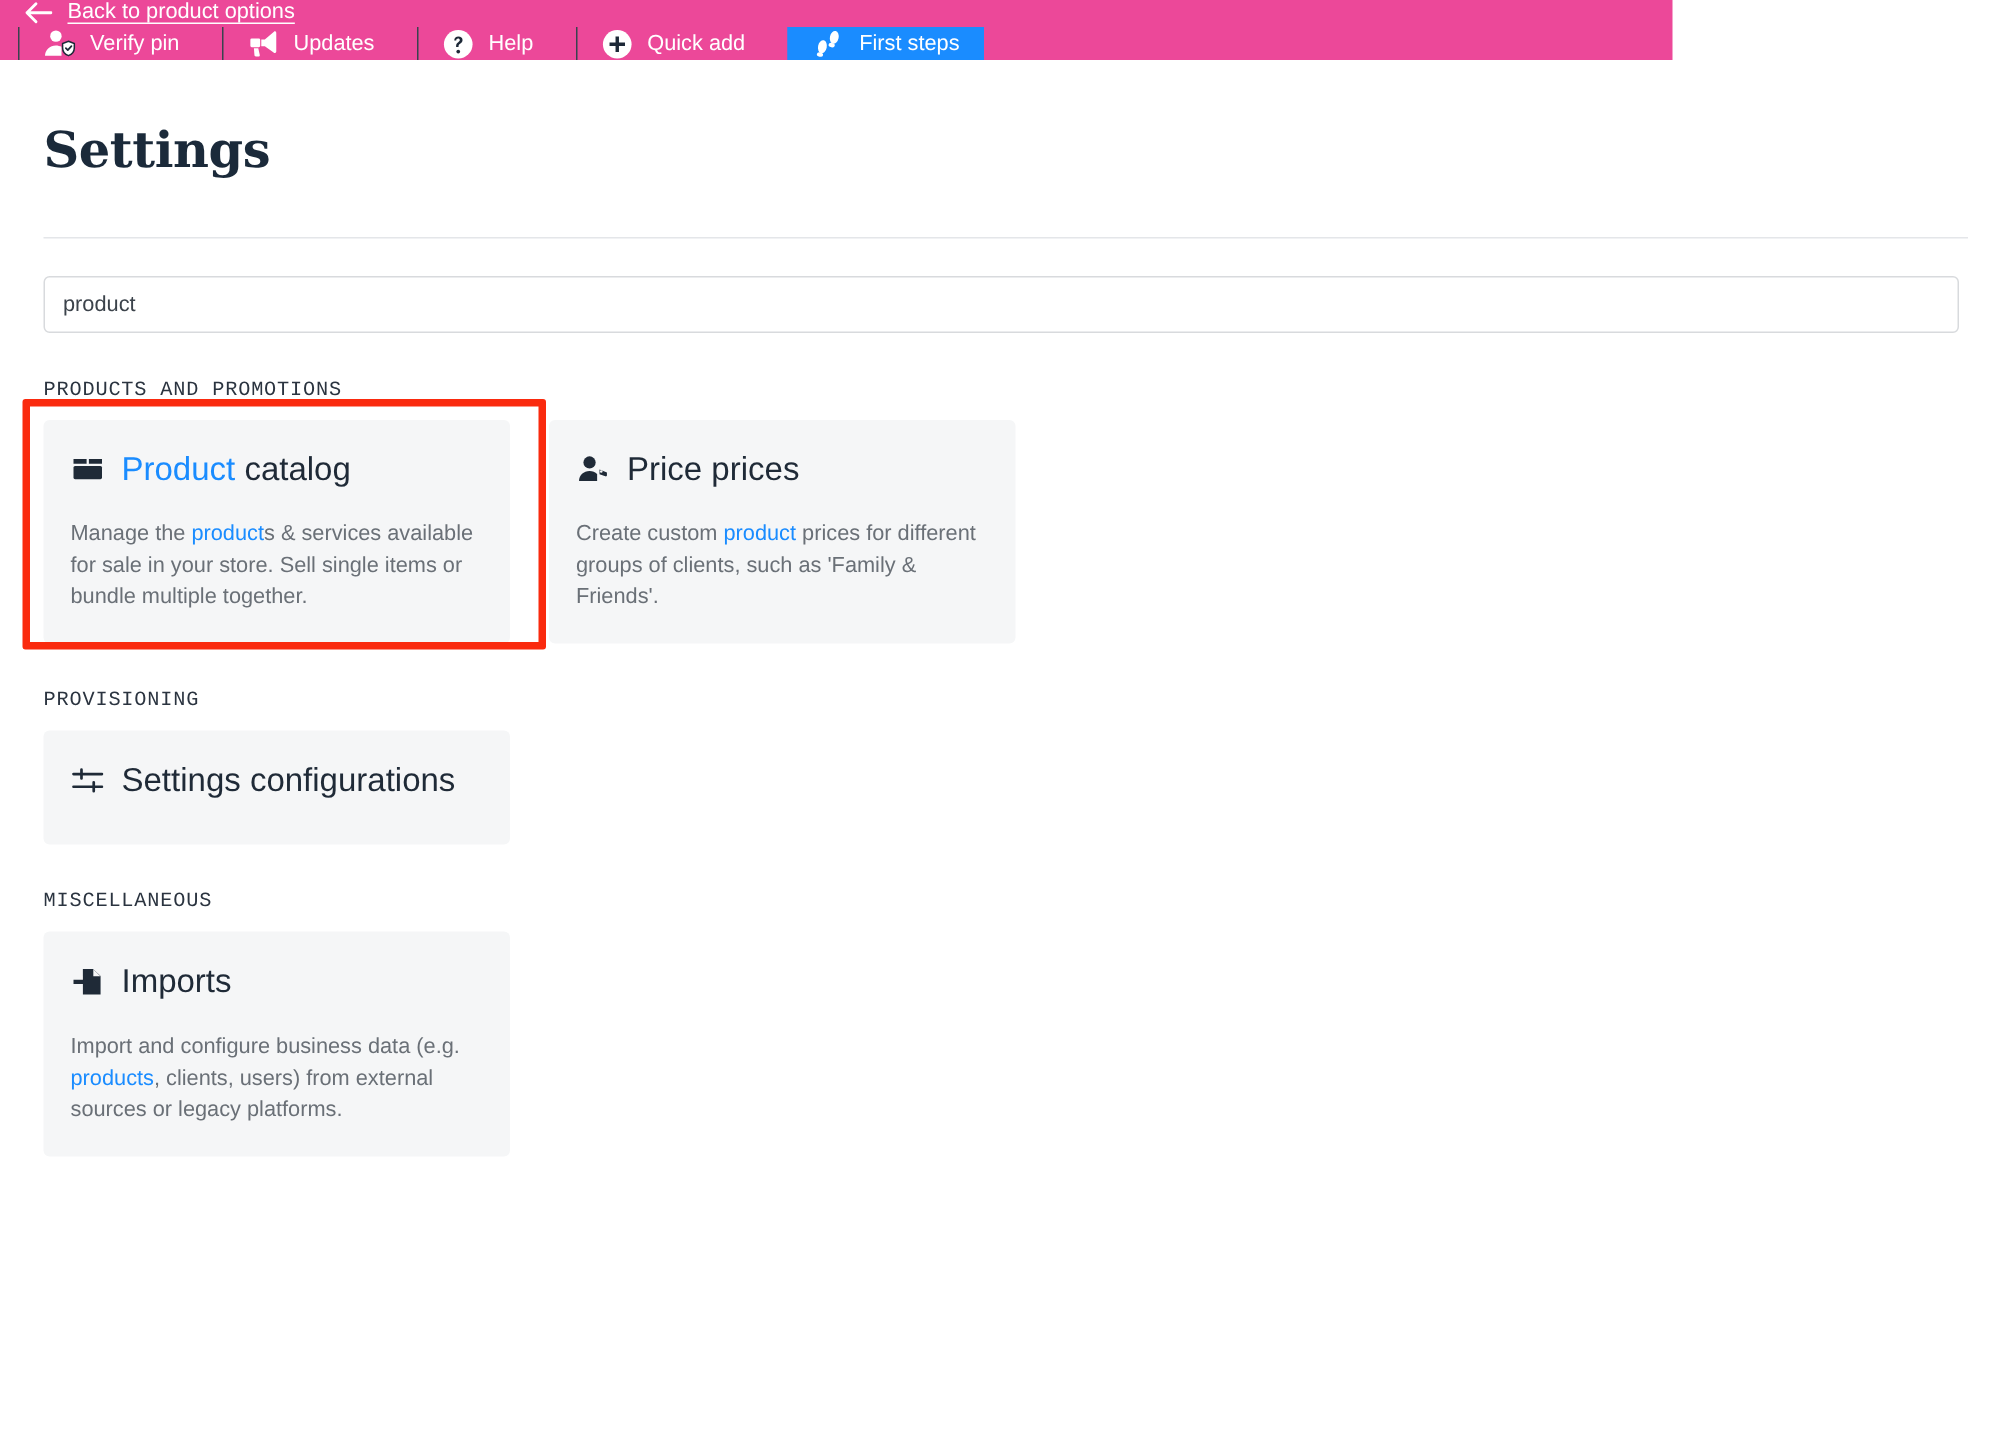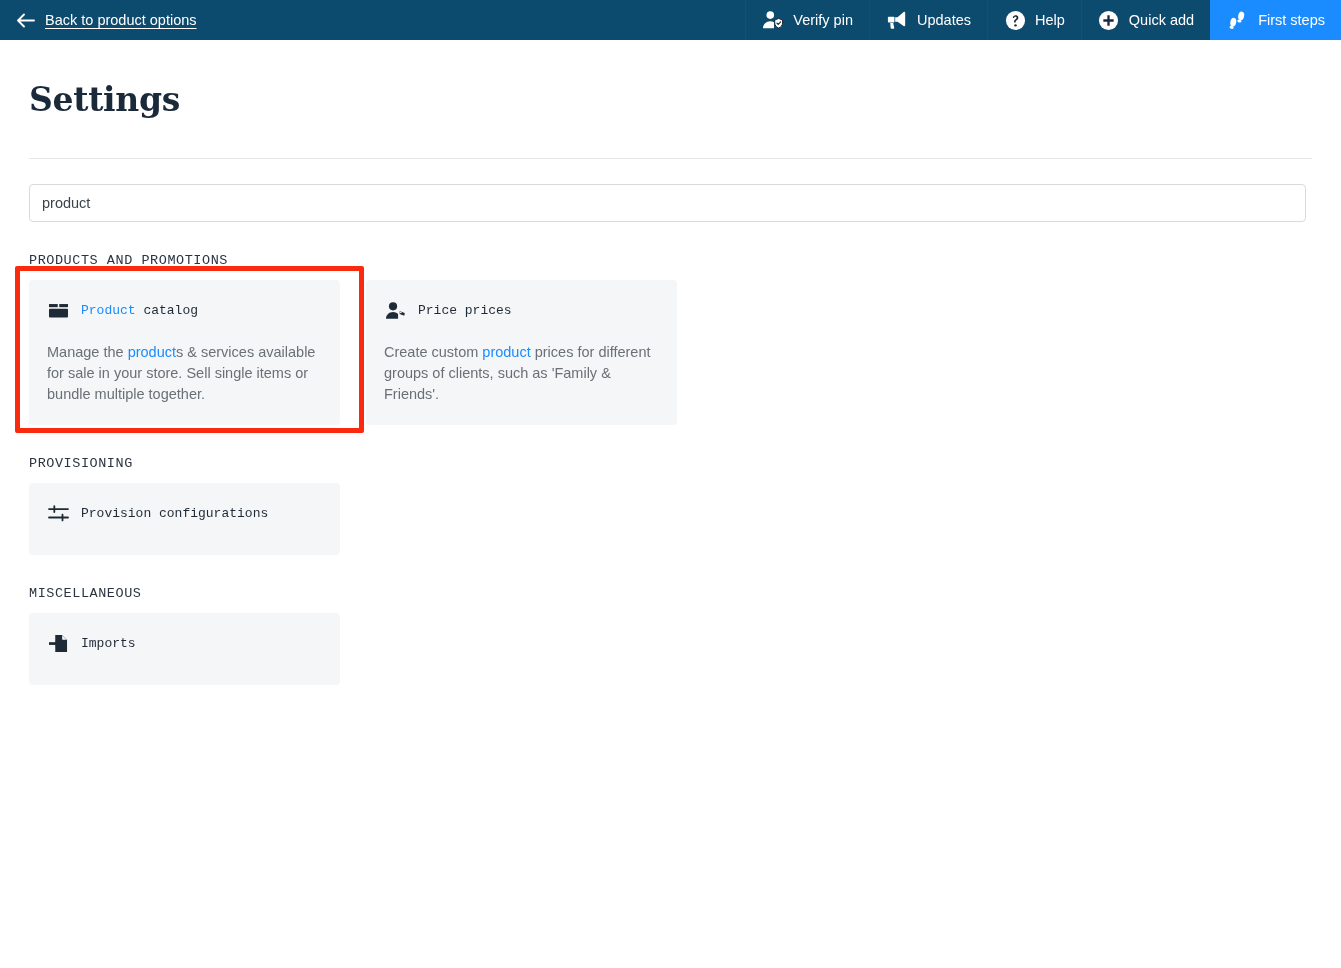--- a/index.html
+++ b/index.html
@@ -8,26 +8,27 @@
     width: 1341px;
     height: 968px;
     background: #ffffff;
     font-family: "Liberation Sans", sans-serif;
     overflow: hidden;
   }
 
   
   .topbar {
     height: 40px;
-    background: #0c4a6e;
+    background: #ec4899;
     display: flex;
     align-items: stretch;
     justify-content: space-between;
     color: #ffffff;
-    width: 1341px;
+    width: 1115px;
+    flex-direction: column;
   }
 
   .back-link {
     display: flex;
     align-items: center;
     gap: 10px;
     padding-left: 16px;
     font-size: 14.5px;
     color: #ffffff;
     cursor: pointer;
@@ -47,20 +48,21 @@
     display: flex;
     align-items: center;
     gap: 9px;
     padding: 0 16px;
     font-size: 14.5px;
     color: #ffffff;
     cursor: pointer;
     border-left: 1px solid #39434f;
     user-select: none;
     white-space: nowrap;
+    margin-left: 12px;
   }
   .topnav-item.active {
     background: #1a8cff;
     border-left-color: #1a8cff;
   }
   .topnav-item .tn-icon {
     display: flex;
     align-items: center;
     justify-content: center;
     width: 22px;
@@ -135,24 +137,23 @@
   }
   .card-icon {
     display: flex;
     align-items: center;
     justify-content: center;
     width: 22px;
     height: 22px;
     flex: none;
   }
   .card-title {
-    font-size: 13px;
+    font-size: 22px;
     color: #1f2a37;
     line-height: 1.2;
-    font-family: Liberation Mono, monospace;
   }
   .card-desc {
     font-size: 14.5px;
     line-height: 1.45;
     color: #6a7077;
     margin-top: 20px;
   }
   .hl { color: #1a8cff; }
 
   
@@ -300,38 +301,39 @@
     <div class="section-title">PROVISIONING</div>
     <div class="card-grid">
       <div class="card prov-card">
         <div class="card-head">
           <span class="card-icon">
             <svg width="21" height="19" viewBox="0 0 22 20" fill="none" stroke="#1f2a37" stroke-width="1.9" stroke-linecap="round">
               <path d="M1 5.3h20M1 14.2h20"></path>
               <path d="M6.6 2.2v6.2M15.2 11.1v6.2"></path>
             </svg>
           </span>
-          <span class="card-title">Provision configurations</span>
+          <span class="card-title">Settings configurations</span>
         </div>
       </div>
     </div>
   </div>
 
   <div>
     <div class="section-title">MISCELLANEOUS</div>
     <div class="card-grid">
       <div class="card prov-card">
         <div class="card-head">
           <span class="card-icon">
             <svg width="21" height="19" viewBox="0 0 22 20" fill="#1f2a37">
               <path d="M7.6 1h7.1l5.3 5v13H7.6z"></path>
               <path d="M14.9 1.3l5 4.8h-5z" fill="#f5f6f7"></path>
               <path d="M1 8.6h8.2v2.9H1z"></path>
               <path d="M8.1 6.4l4.2 3.6-4.2 3.6z"></path>
             </svg>
           </span>
           <span class="card-title">Imports</span>
         </div>
+        <div class="card-desc"><span>Import and configure business data (e.g. </span><span class="hl">products</span><span>, clients, users) from external sources or legacy platforms.</span></div>
       </div>
     </div>
   </div>
 
 </div>
 
 </body></html>

